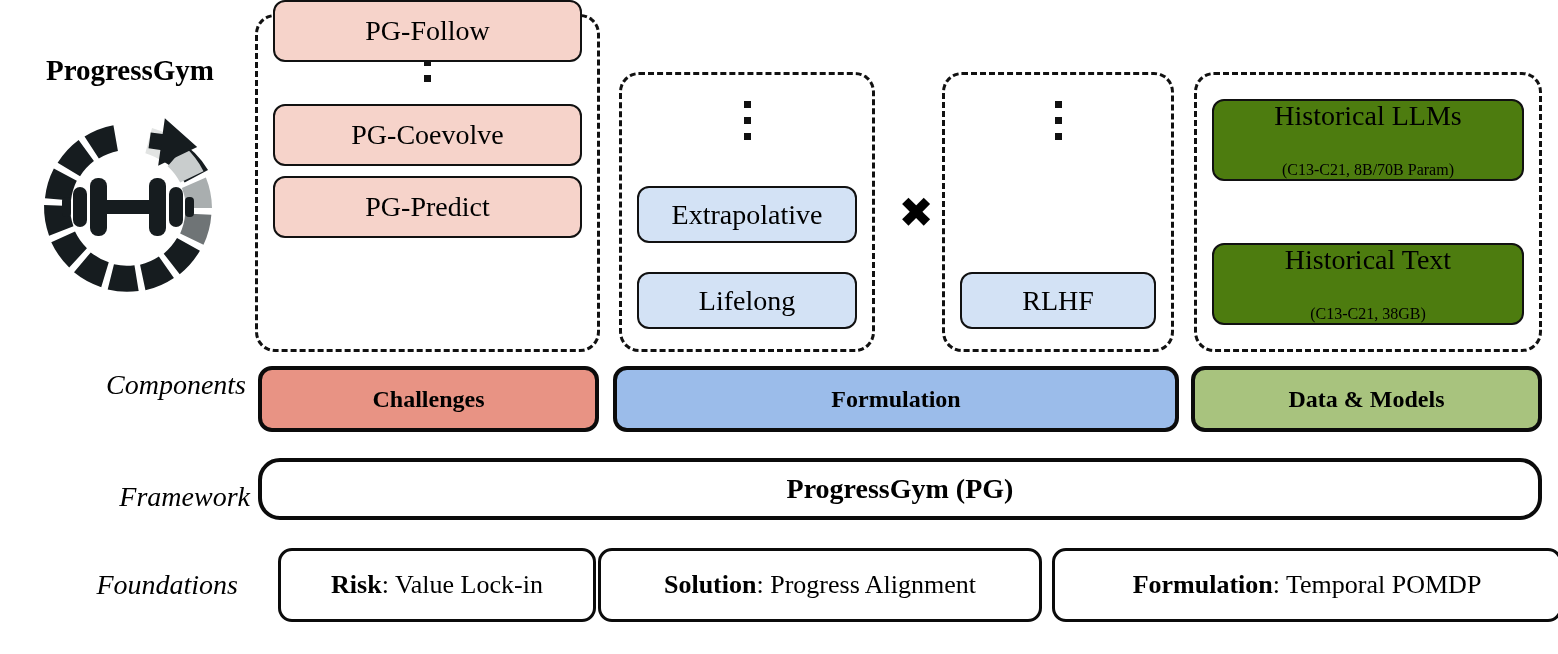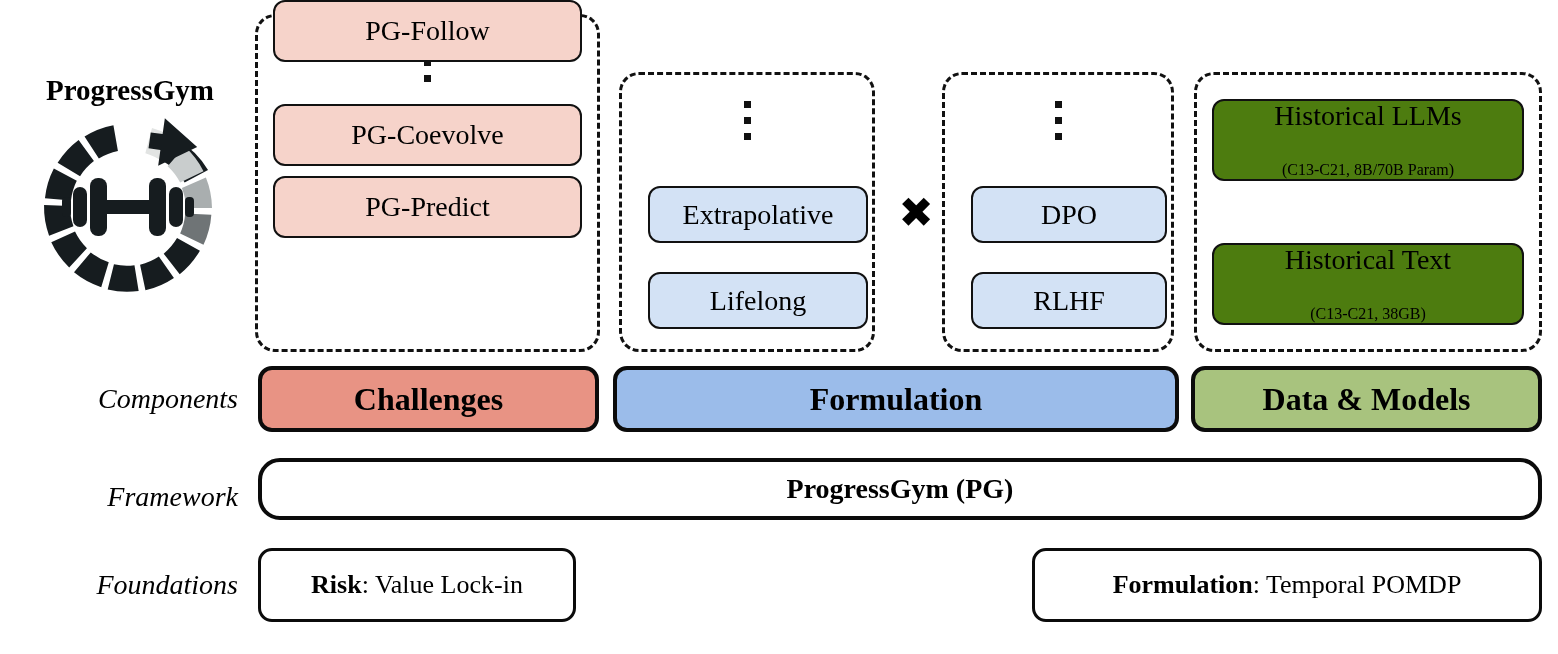--- a/index.html
+++ b/index.html
@@ -20,21 +20,21 @@
     position: absolute;
     left: 0; top: 0;
     width: 1558px;
     height: 654px;
   }
 
   
   .brand {
     position: absolute;
     left: 14px;
-    top: 76px;
+    top: 56px;
     width: 232px;
     text-align: center;
   }
   .brand-title {
     font-size: 29px;
     font-weight: bold;
     letter-spacing: 0px;
     line-height: 1;
     white-space: nowrap;
   }
@@ -49,22 +49,22 @@
 
   
   .row-label {
     position: absolute;
     font-style: italic;
     font-size: 28px;
     text-align: right;
     white-space: nowrap;
     color: #000;
   }
-  #label-components { left: 0px;  top: 383px; width: 238px; }
-  #label-framework  { left: 0px;  top: 481px; width: 238px; }
+  #label-components { left: 0px;  top: 369px; width: 238px; padding-left: 8px; }
+  #label-framework  { left: 12px;  top: 481px; width: 238px; }
   #label-foundations{ left: 0px;  top: 569px; width: 238px; }
 
   
   .dashed-group {
     position: absolute;
     border: 3px dashed #111111;
     border-radius: 20px;
     box-sizing: border-box;
     background: transparent;
   }
@@ -102,21 +102,21 @@
     flex-direction: column;
     align-items: center;
     justify-content: center;
     text-align: center;
     line-height: 1.05;
   }
   .leaf .leaf-title { font-size: 28px; }
   .leaf .leaf-sub   { font-size: 16px; margin-top: 3px; }
 
   .leaf-pink  { background: #F6D3CA; }
-  .leaf-blue  { background: #D3E2F5; margin-left: 11px; }
+  .leaf-blue  { background: #D3E2F5; }
   .leaf-green { background: #4d7c0f; justify-content: space-between; }
 
   
   #leaf-coevolve { left: 273px; top: 104px; width: 309px; height: 62px; }
   #leaf-predict  { left: 273px; top: 176px; width: 309px; height: 62px; }
   #leaf-follow   { left: 273px; top: 271px - 2px; width: 309px; height: 62px; }
 
   
   #leaf-extrapolative { left: 637px; top: 186px; width: 220px; height: 57px; }
   #leaf-lifelong      { left: 637px; top: 272px; width: 220px; height: 57px; }
@@ -148,21 +148,21 @@
   
   .component-bar {
     position: absolute;
     border: 4px solid #0b0b0b;
     border-radius: 14px;
     box-sizing: border-box;
     display: flex;
     align-items: center;
     justify-content: center;
     font-weight: bold;
-    font-size: 32px;
+    font-size: 24px;
   }
   #bar-challenges { left: 258px;  top: 366px; width: 341px;  height: 66px; background: #E89384; }
   #bar-algorithms { left: 613px;  top: 366px; width: 566px;  height: 66px; background: #9BBCEA; }
   #bar-data       { left: 1191px; top: 366px; width: 351px;  height: 66px; background: #A8C37E; }
 
   
   #bar-framework {
     position: absolute;
     left: 258px;
     top: 458px;
@@ -186,20 +186,21 @@
     height: 74px;
     border: 3px solid #0b0b0b;
     border-radius: 14px;
     box-sizing: border-box;
     background: #ffffff;
     display: flex;
     align-items: center;
     justify-content: center;
     font-size: 26px;
     white-space: nowrap;
+    margin-left: 20px;
   }
   .foundation-box b { font-weight: bold; }
   #found-risk        { left: 258px;  width: 318px; }
   #found-solution    { left: 578px;  width: 444px; }
   #found-formulation { left: 1032px; width: 510px; }
 </style>
 </head>
 <body>
 
 <div class="stage">
@@ -289,23 +290,20 @@
 
   <div id="mult-symbol">✖</div>
 
   <div class="dashed-group" id="group-algo-b">
     <div class="vdots" id="dots-algo-b">
       <span></span>
         <span></span>
         <span></span>
     </div>
   </div>
-  <div class="leaf leaf-blue" id="leaf-dpo">
-    <div class="leaf-title">DPO</div>
-  </div>
   <div class="leaf leaf-blue" id="leaf-rlhf">
     <div class="leaf-title">RLHF</div>
   </div>
 
   <div class="dashed-group" id="group-data"></div>
   <div class="leaf leaf-green" id="leaf-hist-llms">
     <div class="leaf-title">Historical LLMs</div>
     <div class="leaf-sub">(C13-C21, 8B/70B Param)</div>
   </div>
   <div class="leaf leaf-green" id="leaf-hist-text">
@@ -324,18 +322,22 @@
   </div>
 
   <div id="bar-framework">
     <span>ProgressGym (PG)</span>
   </div>
 
   <div class="foundation-box" id="found-risk">
     <b>Risk</b>
       <span>: Value Lock-in</span>
   </div>
+  <div class="foundation-box" id="found-solution">
+    <b>Solution</b>
+      <span>: Progress Alignment</span>
+  </div>
   <div class="foundation-box" id="found-formulation">
     <b>Formulation</b>
       <span>: Temporal POMDP</span>
   </div>
 
 </div>
 
 </body></html>

